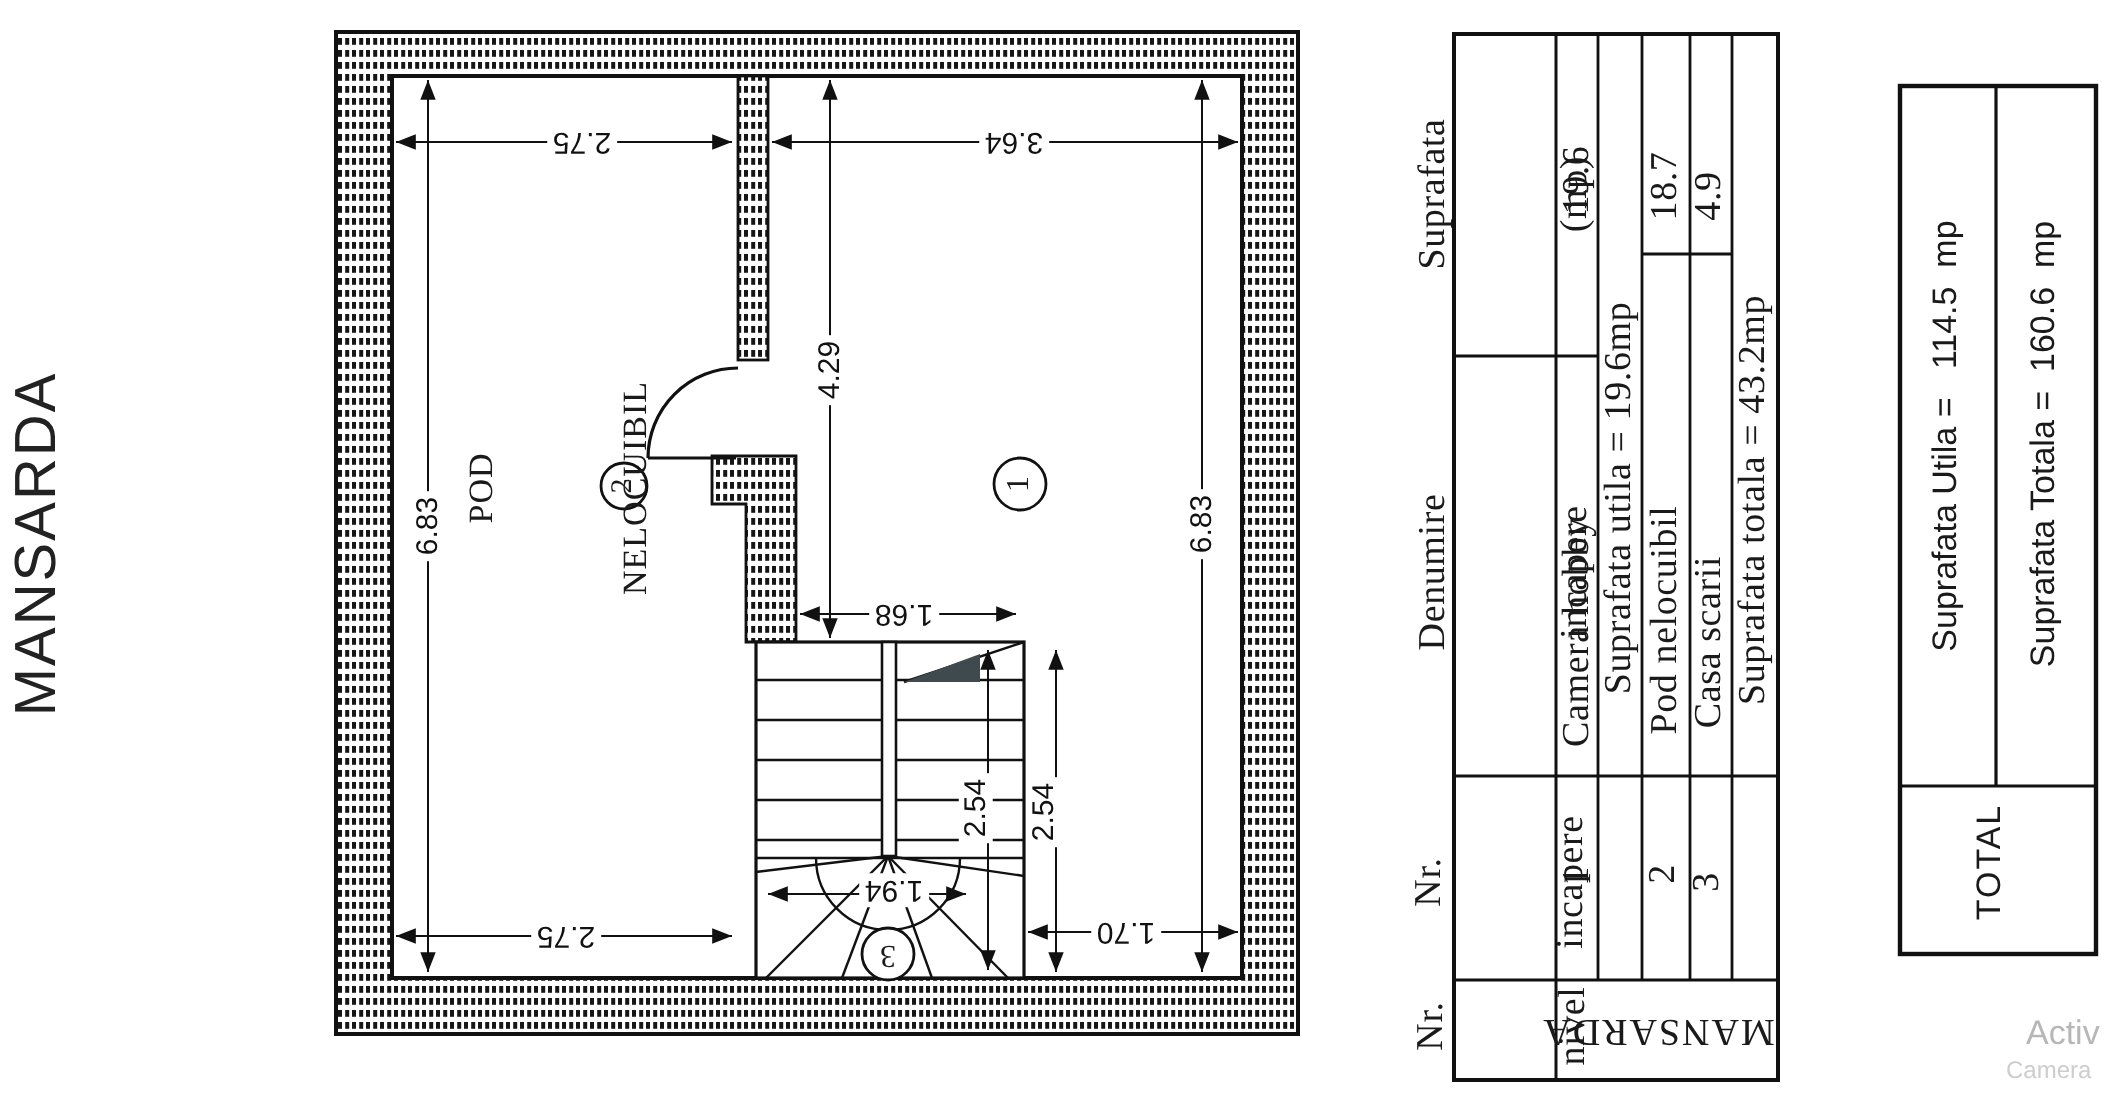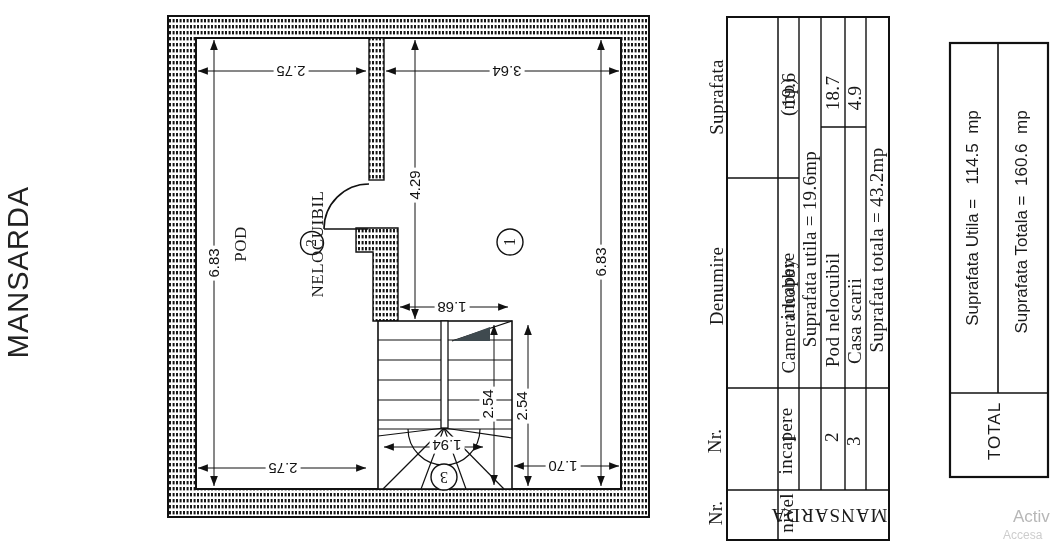--- a/index.html
+++ b/index.html
@@ -161,15 +161,15 @@
   <div class="lb ccw ts" style="left:854px;top:441px;">3</div>
   <div class="lb ccw ts" style="left:810px;top:249px;">Suprafata utila = 19.6mp</div>
   <div class="lb ccw ts" style="left:877px;top:250px;">Suprafata totala = 43.2mp</div>
   <div class="lb r180 ts" style="left:829px;top:515px;letter-spacing:1px;">MANSARDA</div>
 
   <div class="lb ccw tsans" style="left:973px;top:218px;font-size:17px;">Suprafata Utila =   114.5  mp</div>
   <div class="lb ccw tsans" style="left:1022px;top:222px;font-size:17px;">Suprafata Totala =  160.6  mp</div>
   <div class="lb ccw tsans" style="left:995px;top:431px;font-size:17px;letter-spacing:1px;">TOTAL</div>
 
   <div class="lb wm1" style="left:1013px;top:507px;">Activ</div>
-  <div class="lb wm2" style="left:1003px;top:529px;">Accesa</div>
+  <div class="lb wm2" style="left:1003px;top:529px;">Camera</div>
 
 </div>
 
 </body></html>

